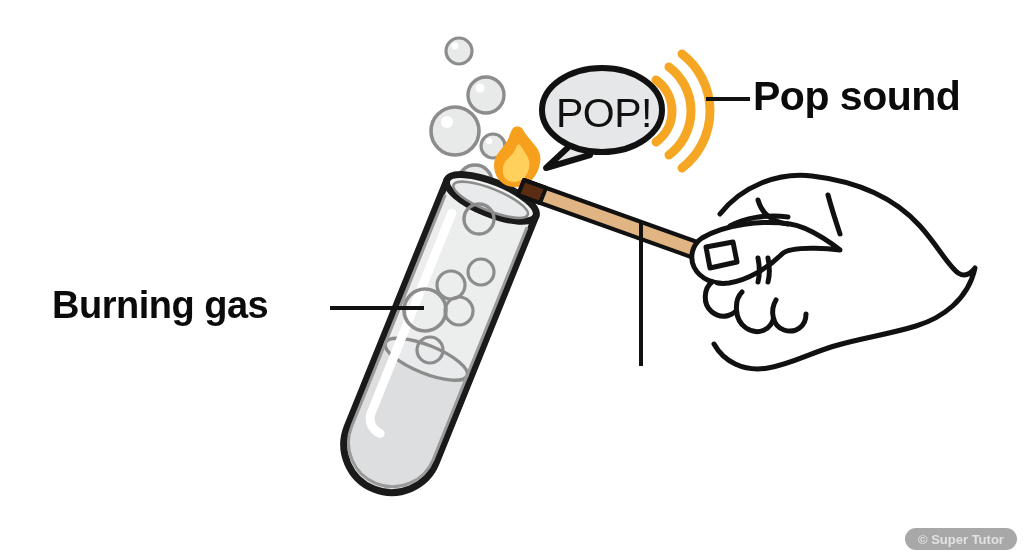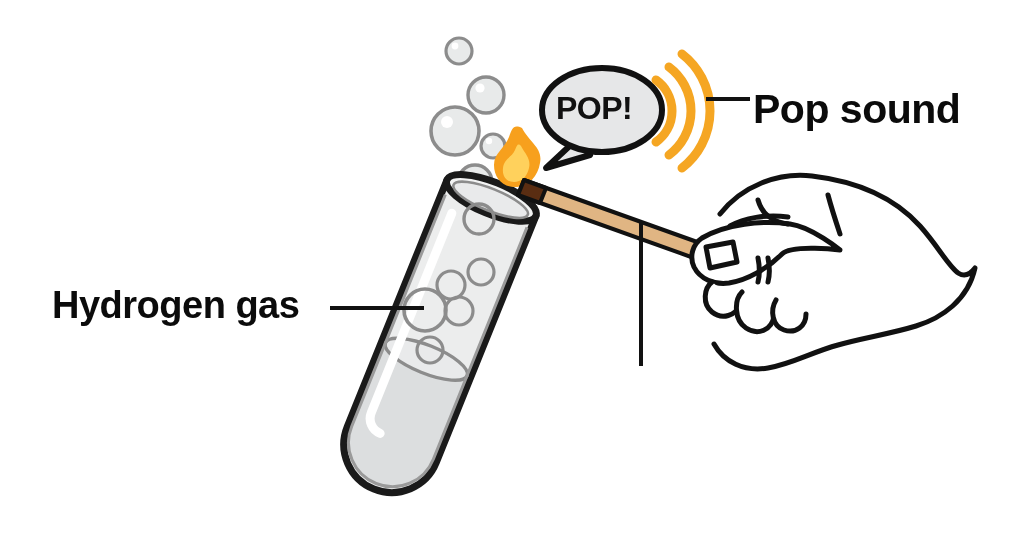--- a/index.html
+++ b/index.html
@@ -38,34 +38,33 @@
   }
   #label-hydrogen {
     left: 52px;
     top: 286px;
     font-size: 38px;
   }
   #label-pop-sound {
     left: 753px;
     top: 76px;
     font-size: 41px;
-    margin-top: 13px;
   }
   #label-burning-splint {
     left: 597px;
     top: 367px;
     font-size: 38px;
   }
   #bubble-text {
     position: absolute;
     left: 556px;
     top: 90px;
     font-family: "Liberation Sans", sans-serif;
-    font-weight: bold;
-    font-size: 32px;
+    font-weight: normal;
+    font-size: 41px;
     color: #111111;
     letter-spacing: -0.5px;
     white-space: nowrap;
   }
   #watermark {
     position: absolute;
     left: 905px;
     top: 528px;
     height: 22px;
     padding: 0 13px;
@@ -227,21 +226,22 @@
       <path d="M 656 80 A 38 38 0 0 1 656 142"></path>
       <path d="M 669 67 A 55 55 0 0 1 669 155"></path>
       <path d="M 682 54 A 72 72 0 0 1 682 168"></path>
     </g>
 
     <line x1="330" y1="308" x2="424" y2="308" stroke="#111111" stroke-width="4"></line>
     <line x1="706" y1="99" x2="750" y2="99" stroke="#111111" stroke-width="4"></line>
     <line x1="641" y1="222" x2="641" y2="366" stroke="#111111" stroke-width="4"></line>
   </svg>
 
-  <div class="lbl" id="label-hydrogen">Hydrogen gas</div>
+  <div class="lbl" id="label-hydrogen">Burning gas</div>
 
   <div class="lbl" id="label-pop-sound">Pop sound</div>
 
 
   <div id="bubble-text">POP!</div>
 
+  <div id="watermark">© Super Tutor</div>
 
 </div>
 
 </body></html>

